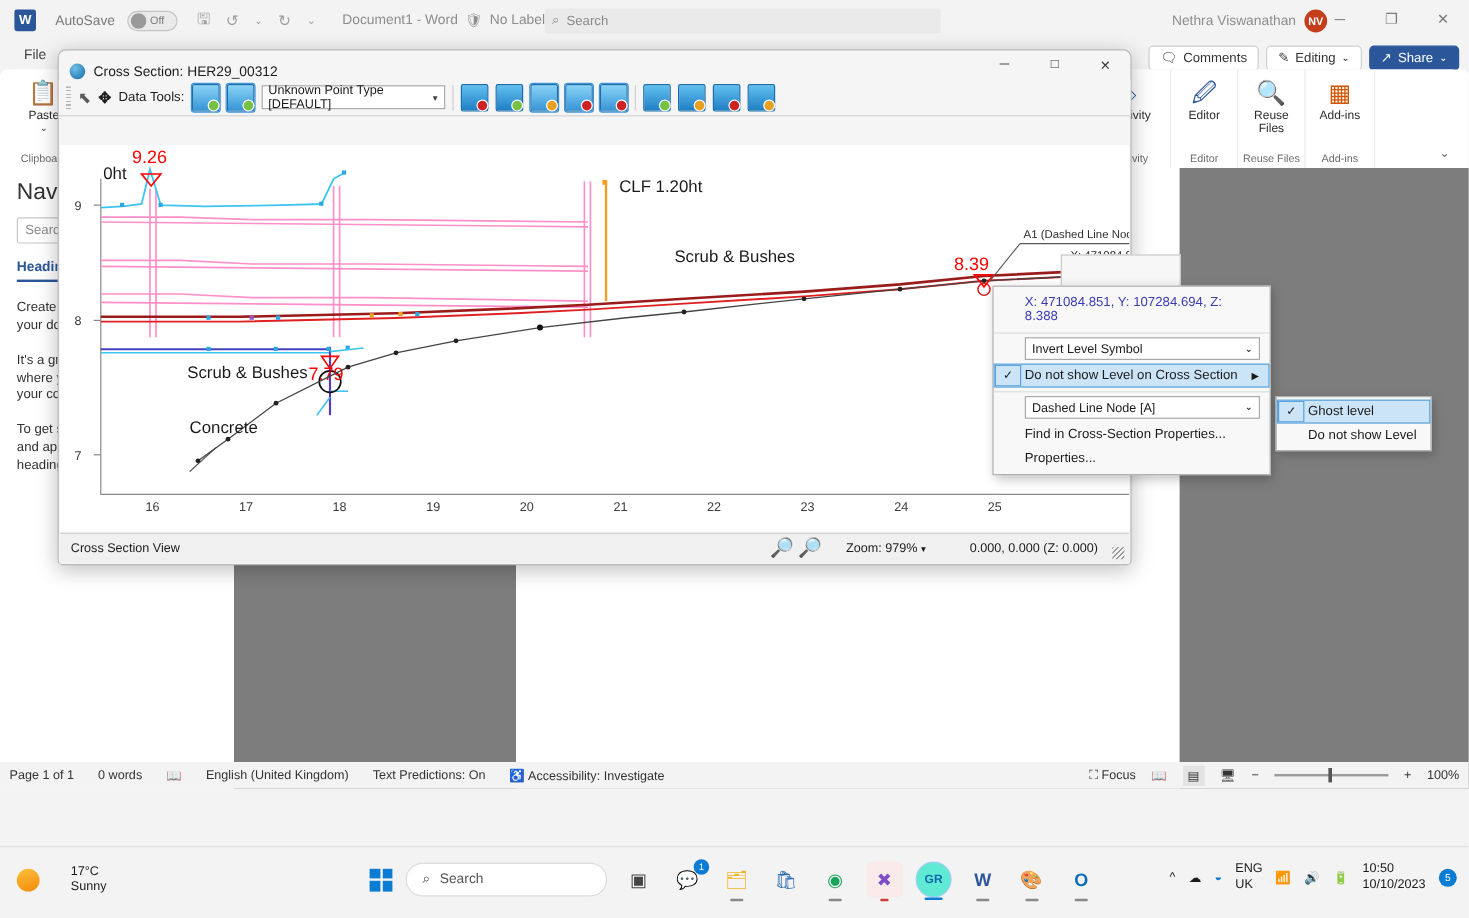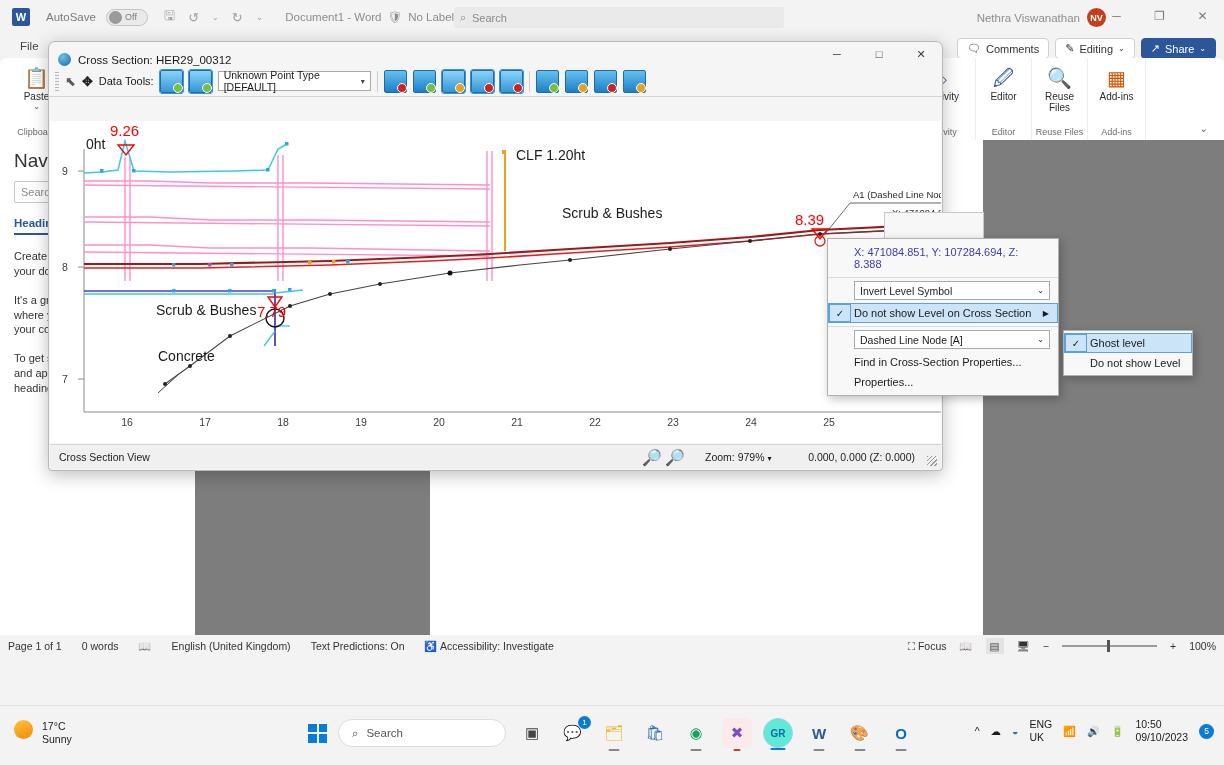--- a/index.html
+++ b/index.html
@@ -59,21 +59,21 @@
   .w-page { position:absolute; left:235px; top:0; width:553px; bottom:0; background:#fff; }
 
   
   .w-status { position:absolute; left:0; right:0; bottom:48px; height:22px; background:#f3f3f3; display:flex; align-items:center; font-size:10.5px; color:#333; gap:20px; padding-left:8px; }
   .w-status-right { position:absolute; right:8px; display:flex; align-items:center; gap:13px; }
   .zoom-slider { width:95px; height:2px; background:#9a9a9a; position:relative; }
   .zoom-handle { position:absolute; left:45px; top:-5px; width:3px; height:12px; background:#555; }
 
   
   #taskbar { position:absolute; left:0; right:0; bottom:0; height:60px; background:#f3f3f3; border-top:1px solid #e1e1e1; }
-  .weather { position:absolute; left:14px; top:14px; display:flex; align-items:flex-start; gap:9px; }
+  .weather { position:absolute; left:14px; top:14px; display:flex; align-items:center; gap:26px; }
   .sun { width:19px; height:19px; border-radius:50%; background:linear-gradient(160deg,#ffc13b,#f08a0c); }
   .weather-txt { font-size:10.5px; line-height:1.25; color:#1b1b1b; }
   .tb-center { position:absolute; left:50%; transform:translateX(-50%); top:12px; display:flex; align-items:center; gap:11px; }
   .win-logo { width:19px; height:19px; display:grid; grid-template-columns:1fr 1fr; grid-gap:2px; }
   .win-logo i { background:#0a7cd4; display:block; }
   .tb-search { width:168px; height:28px; border-radius:15px; background:#fff; border:1px solid #dcdcdc; display:flex; align-items:center; gap:8px; padding-left:13px; color:#555; font-size:11.5px; }
   .tb-app { width:30px; height:30px; border-radius:5px; display:flex; align-items:center; justify-content:center; position:relative; font-size:15px; }
   .tb-app.active { background:#5eead4; }
   .tb-app.vs-hl { background:#fbeaea; }
   .tb-app .underline { position:absolute; bottom:-3px; left:50%; transform:translateX(-50%); width:11px; height:2.5px; border-radius:2px; background:#888; }
@@ -551,17 +551,17 @@
     <span style="color:#0a7cd4">◒</span>
     <span class="tb-clock">
       <div>ENG</div>
       <div>UK</div>
     </span>
     <span>📶</span>
     <span>🔊</span>
     <span>🔋</span>
     <span class="tb-clock">
       <div>10:50</div>
-      <div>09/10/2023</div>
+      <div>10/10/2023</div>
     </span>
     <span class="notif-dot">5</span>
   </div>
 </div>
 
 </body></html>

